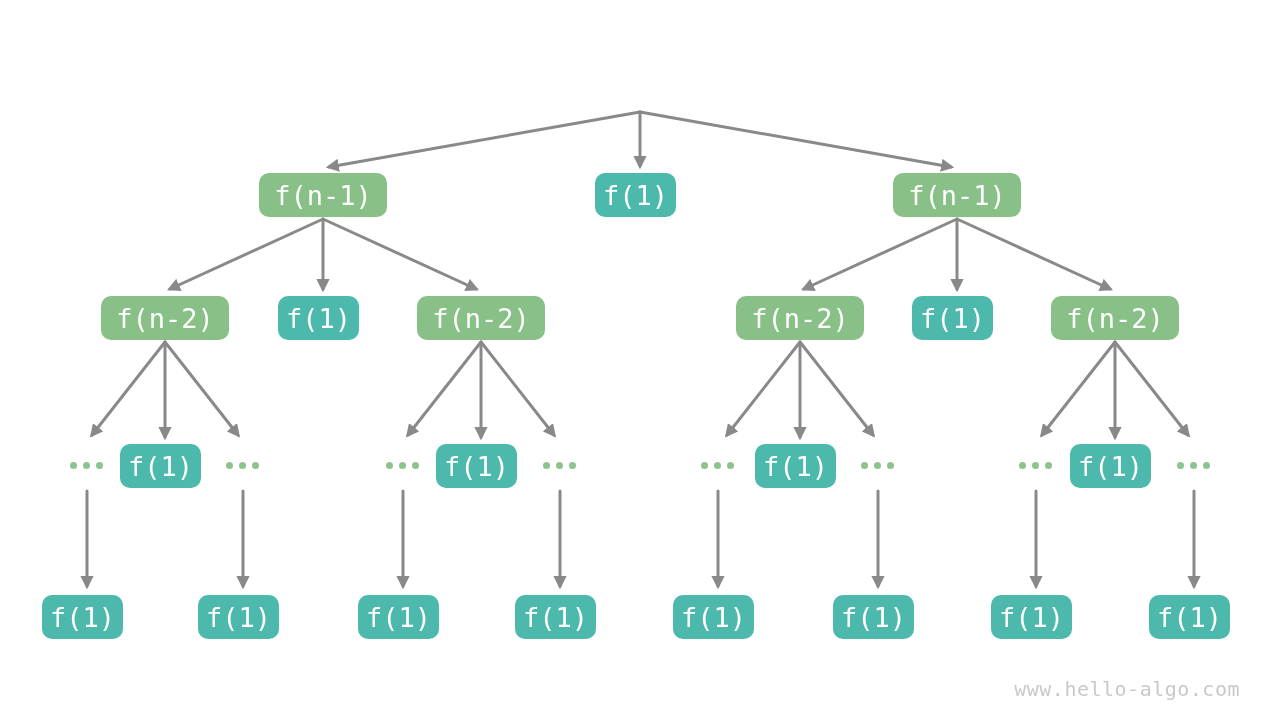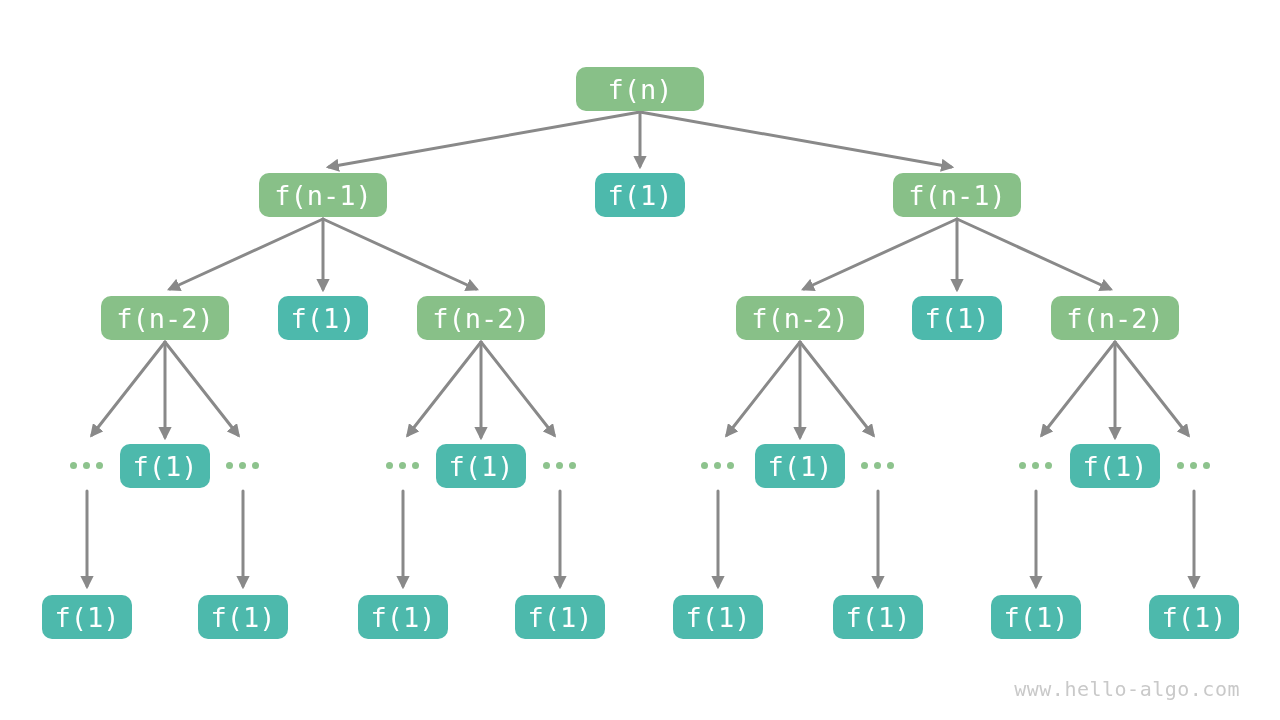--- a/index.html
+++ b/index.html
@@ -11,21 +11,21 @@
   }
   svg.edges { position:absolute; left:0; top:0; width:1280px; height:720px; }
   .edge { stroke: var(--edge, #898989); stroke-width: 3; stroke-linecap: round; fill:none; }
   #arrowhead path { fill: var(--edge, #898989); }
   .node {
     position:absolute; height:44px; border-radius:10px;
     display:flex; align-items:center; justify-content:center;
     color: var(--node-text, #ffffff); font-size:27px; line-height:1;
   }
   .node.branch { width:128px; background: var(--branch-node, #88C088); }
-  .node.leaf   { width:90px;  background: var(--leaf-node, #4DB9AC); }
+  .node.leaf   { width:81px;  background: var(--leaf-node, #4DB9AC); }
   .dots { position:absolute; display:flex; gap:6px; align-items:center; }
   .dots i { display:block; width:7px; height:7px; border-radius:50%;
             background: var(--ellipsis-dot, #8DC38D); }
   .watermark {
     position:absolute; right:40px; top:677px; font-size:20px;
     color: var(--watermark, #C9C9C9); letter-spacing:0.5px;
   }
 </style>
 </head>
 <body>
@@ -70,23 +70,20 @@
     <line class="edge" x1="87" y1="491" x2="87" y2="586" marker-end="url(#arrowhead)"></line>
     <line class="edge" x1="243" y1="491" x2="243" y2="586" marker-end="url(#arrowhead)"></line>
     <line class="edge" x1="403" y1="491" x2="403" y2="586" marker-end="url(#arrowhead)"></line>
     <line class="edge" x1="560" y1="491" x2="560" y2="586" marker-end="url(#arrowhead)"></line>
     <line class="edge" x1="718" y1="491" x2="718" y2="586" marker-end="url(#arrowhead)"></line>
     <line class="edge" x1="878" y1="491" x2="878" y2="586" marker-end="url(#arrowhead)"></line>
     <line class="edge" x1="1036" y1="491" x2="1036" y2="586" marker-end="url(#arrowhead)"></line>
     <line class="edge" x1="1194" y1="491" x2="1194" y2="586" marker-end="url(#arrowhead)"></line>
   </svg>
 
-  <div class="node branch" style="left:576px;top:67px">
-      <span>f(n)</span>
-    </div>
 
   <div class="node branch" style="left:259px;top:173px">
       <span>f(n-1)</span>
     </div>
   <div class="node leaf" style="left:595px;top:173px">
       <span>f(1)</span>
     </div>
   <div class="node branch" style="left:893px;top:173px">
       <span>f(n-1)</span>
     </div>

